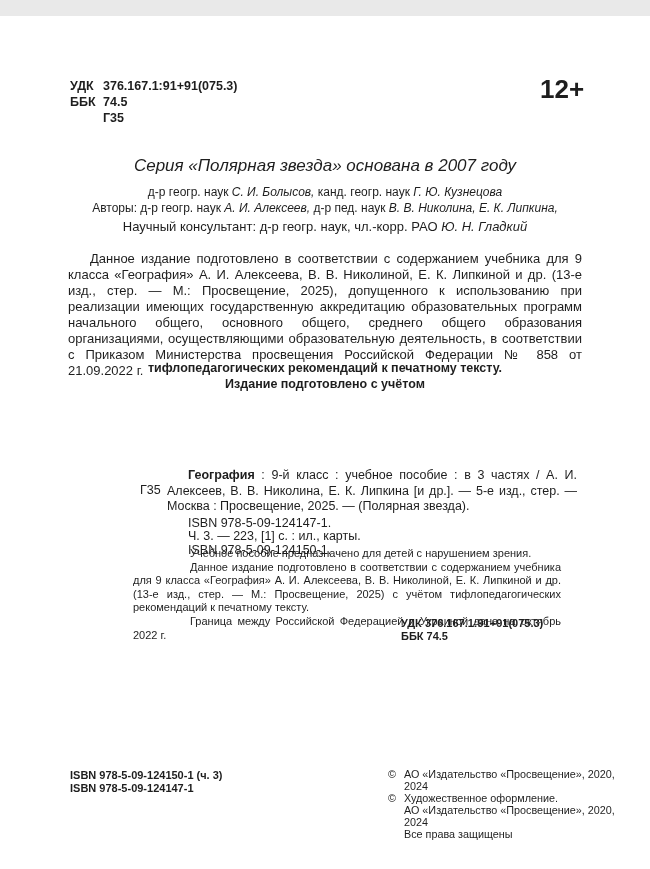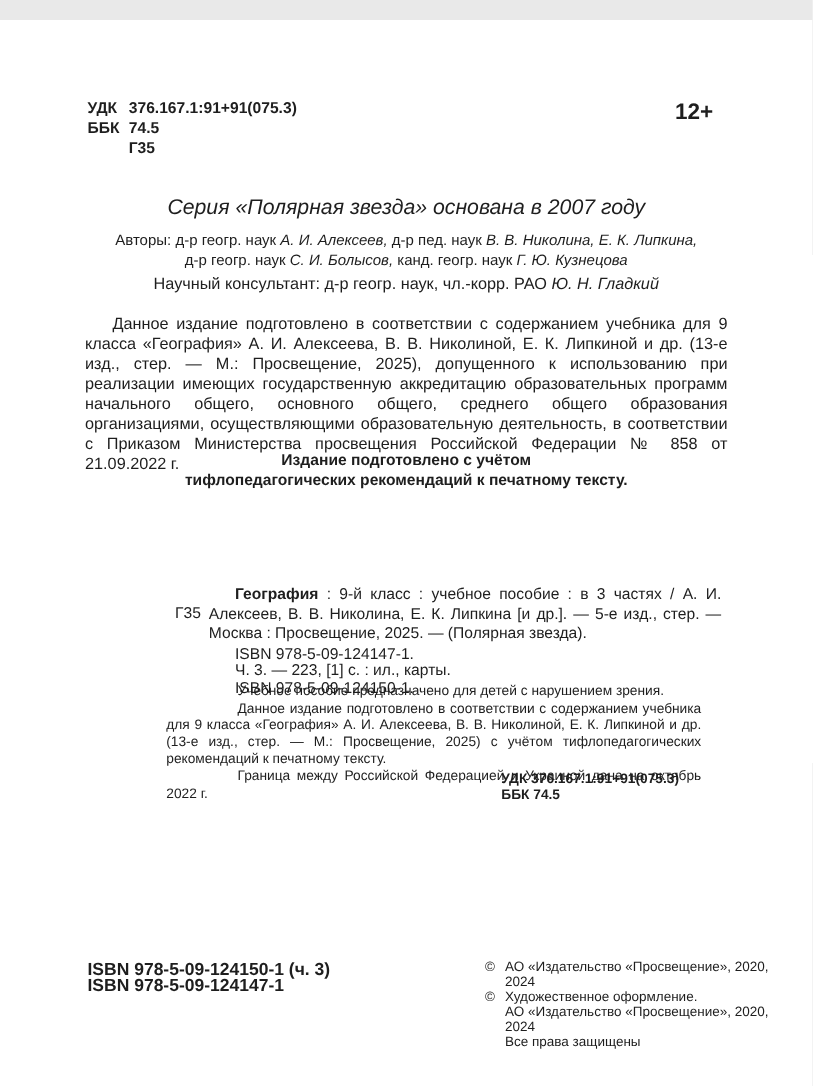--- a/index.html
+++ b/index.html
@@ -10,21 +10,21 @@
     background:#ffffff;
     color:#1e1e1e;
     font-family:"Liberation Sans", sans-serif;
     overflow:hidden;
   }
   
   .udk-top{position:absolute;left:70px;top:62px;font-weight:bold;font-size:12.5px;line-height:16px;}
   .udk-row{display:flex;}
   .udk-row .lbl{width:33px;flex:0 0 33px;}
   
-  .age{position:absolute;left:540px;top:62px;font-weight:bold;font-size:18px;line-height:22px;}
+  .age{position:absolute;left:540px;top:62px;font-weight:bold;font-size:26px;line-height:22px;}
   
   .series{position:absolute;left:0;right:0;top:142px;text-align:center;font-style:italic;font-size:17px;line-height:15px;}
   .authors{position:absolute;left:0;right:0;top:168px;text-align:center;font-size:12px;line-height:16px;}
   .consultant{position:absolute;left:0;right:0;top:203px;text-align:center;font-size:13px;line-height:15px;}
   .name-it{font-style:italic;}
   
   .approval{position:absolute;left:68px;top:235px;width:514px;font-size:13px;line-height:16px;text-align:justify;text-indent:22px;margin:0;}
   
   .edition-note{position:absolute;left:0;right:0;top:344px;text-align:center;font-weight:bold;font-size:12.5px;line-height:16px;}
   
@@ -32,21 +32,21 @@
   .card-sign{position:absolute;left:-27px;top:15px;}
   .card-title{margin:0;text-align:justify;text-indent:21px;}
   .card-lines{margin:2px 0 0 21px;line-height:13.5px;}
   .card-lines div{white-space:nowrap;}
   
   .card-notes{position:absolute;left:133px;top:531px;width:428px;font-size:11px;line-height:13.6px;text-align:justify;}
   .card-notes p{margin:0;text-indent:57px;}
   
   .udk-bottom{position:absolute;left:401px;top:601px;font-weight:bold;font-size:11px;line-height:12.5px;}
   
-  .footer-isbn{position:absolute;left:70px;top:753px;font-weight:bold;font-size:14px;line-height:13px;}
+  .footer-isbn{position:absolute;left:70px;top:753px;font-weight:bold;font-size:11px;line-height:13px;}
   .footer-copy{position:absolute;left:388px;top:752px;width:235px;font-size:10.8px;line-height:12px;}
   .copy-row{display:flex;}
   .copy-sign{width:16px;flex:0 0 16px;}
 </style>
 </head>
 <body>
 
 <div class="page">
 
   <div class="udk-top">
@@ -62,31 +62,31 @@
       <span class="lbl"></span>
       <span>Г35</span>
     </div>
   </div>
 
   <div class="age">12+</div>
 
   <div class="series">Серия «Полярная звезда» основана в 2007 году</div>
 
   <div class="authors">
+    <div><span>д-р геогр. наук </span><span class="name-it">С. И. Болысов,</span><span> канд. геогр. наук </span><span class="name-it">Г. Ю. Кузнецова</span></div>
     <div><span>Авторы: д-р геогр. наук </span><span class="name-it">А. И. Алексеев,</span><span> д-р пед. наук </span><span class="name-it">В. В. Николина, Е. К. Липкина,</span></div>
-    <div><span>д-р геогр. наук </span><span class="name-it">С. И. Болысов,</span><span> канд. геогр. наук </span><span class="name-it">Г. Ю. Кузнецова</span></div>
   </div>
 
   <div class="consultant"><span>Научный консультант: д-р геогр. наук, чл.-корр. РАО </span><span class="name-it">Ю. Н. Гладкий</span></div>
 
   <p class="approval">Данное издание подготовлено в соответствии с содержанием учебника для 9 класса «География» А. И. Алексеева, В. В. Николиной, Е. К. Липкиной и др. (13-е изд., стер. — М.: Просвещение, 2025), допущенного к использованию при реализации имеющих государственную аккредитацию образовательных программ начального общего, основного общего, среднего общего образования организациями, осуществляющими образовательную деятельность, в соответствии с Приказом Министерства просвещения Российской Федерации № 858 от 21.09.2022 г.</p>
 
   <div class="edition-note">
+    <div>тифлопедагогических рекомендаций к печатному тексту.</div>
     <div>Издание подготовлено с учётом</div>
-    <div>тифлопедагогических рекомендаций к печатному тексту.</div>
   </div>
 
   <div class="card">
     <span class="card-sign">Г35</span>
     <p class="card-title"><b>География</b><span> : 9-й класс : учебное пособие : в 3 частях / А. И. Алексеев, В. В. Николина, Е. К. Липкина [и др.]. — 5-е изд., стер. — Москва : Просвещение, 2025. — (Полярная звезда).</span></p>
     <div class="card-lines">
       <div>ISBN 978-5-09-124147-1.</div>
       <div>Ч. 3. — 223, [1] с. : ил., карты.</div>
       <div>ISBN 978-5-09-124150-1.</div>
     </div>

